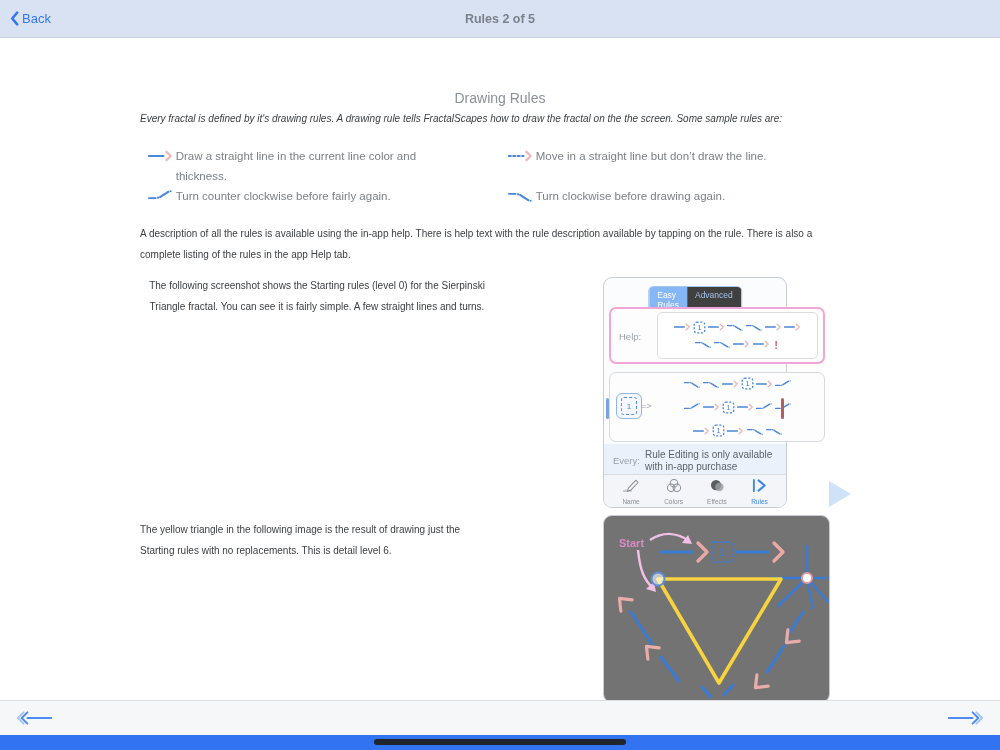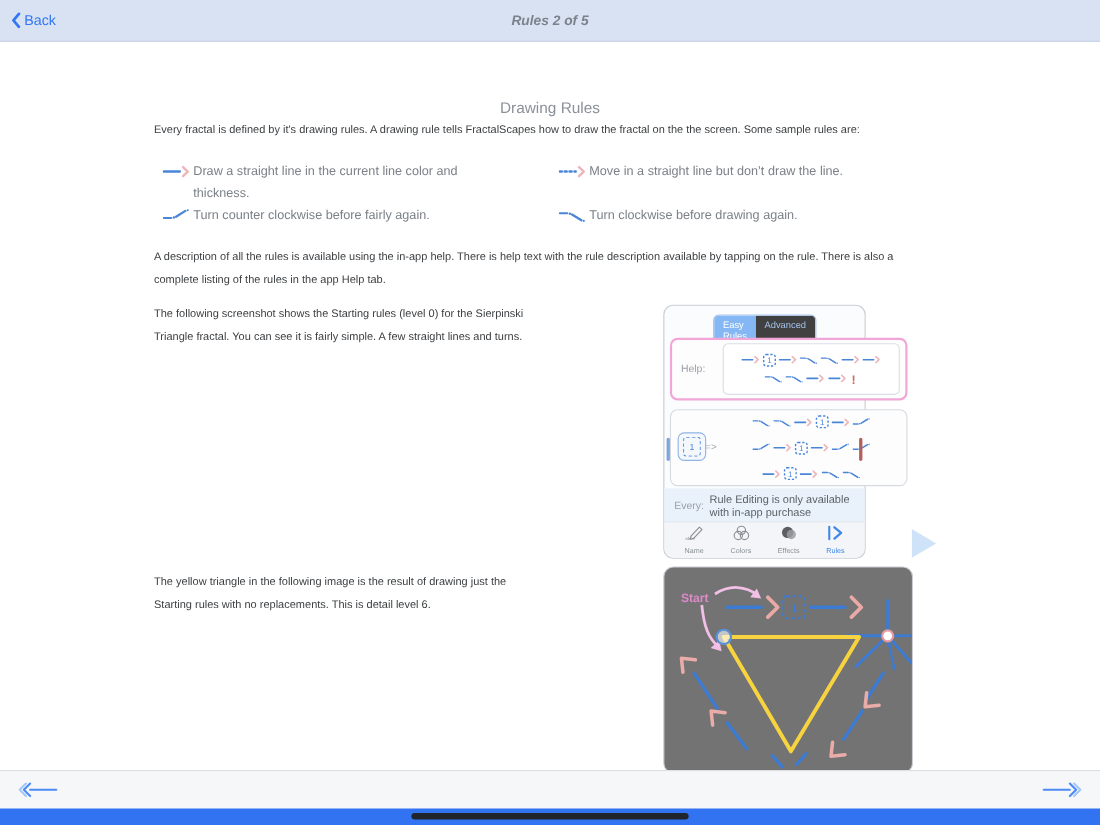--- a/index.html
+++ b/index.html
@@ -6,29 +6,29 @@
     font-family:"Liberation Sans","DejaVu Sans",sans-serif;}
   .app{position:relative;width:1000px;height:750px;background:#fff;}
 
   
   .nav{position:absolute;top:0;left:0;width:1000px;height:37px;background:#d9e2f2;
     border-bottom:1px solid #c6d1e3;}
   .back{position:absolute;left:10px;top:0;height:37px;display:flex;align-items:center;gap:3px;
     color:#3378f2;font-size:13px;cursor:pointer;}
   .back svg{display:block;}
   .navtitle{position:absolute;left:0;right:0;top:0;height:37px;display:flex;align-items:center;
-    justify-content:center;color:#7b828c;font-size:12.5px;font-weight:600;font-style:italic;}
+    justify-content:center;color:#7b828c;font-size:12.5px;font-weight:600;}
 
   
   h1.head{position:absolute;top:90px;left:0;width:1000px;text-align:center;margin:0;
     font-size:14px;font-weight:400;color:#8b919a;}
   .p{position:absolute;margin:0;font-size:10px;line-height:21px;color:#3d4043;}
-  .p1{top:112px;left:140px;width:720px;white-space:nowrap;line-height:14px;}
+  .p1{top:112px;left:140px;width:720px;white-space:nowrap;line-height:14px;font-style:italic;}
   .p2{top:223px;left:140px;width:714px;}
-  .p3{top:275px;left:140px;width:354px;}
+  .p3{top:275px;left:140px;width:354px;text-align:center;}
   .p4{top:519px;left:140px;width:354px;}
 
   .rules-grid{position:absolute;top:146px;left:148px;width:708px;display:grid;
     grid-template-columns:360px 1fr;grid-auto-rows:min-content;}
   .rule-item{display:flex;align-items:flex-start;color:#7b8187;font-size:11.5px;line-height:20px;}
   .rule-item .icn{flex:0 0 auto;margin:4px 2px 0 0;}
   .rule-item .icn svg{display:block;height:12px;width:auto;}
   .rule-item .rtext{max-width:292px;}
 
   

